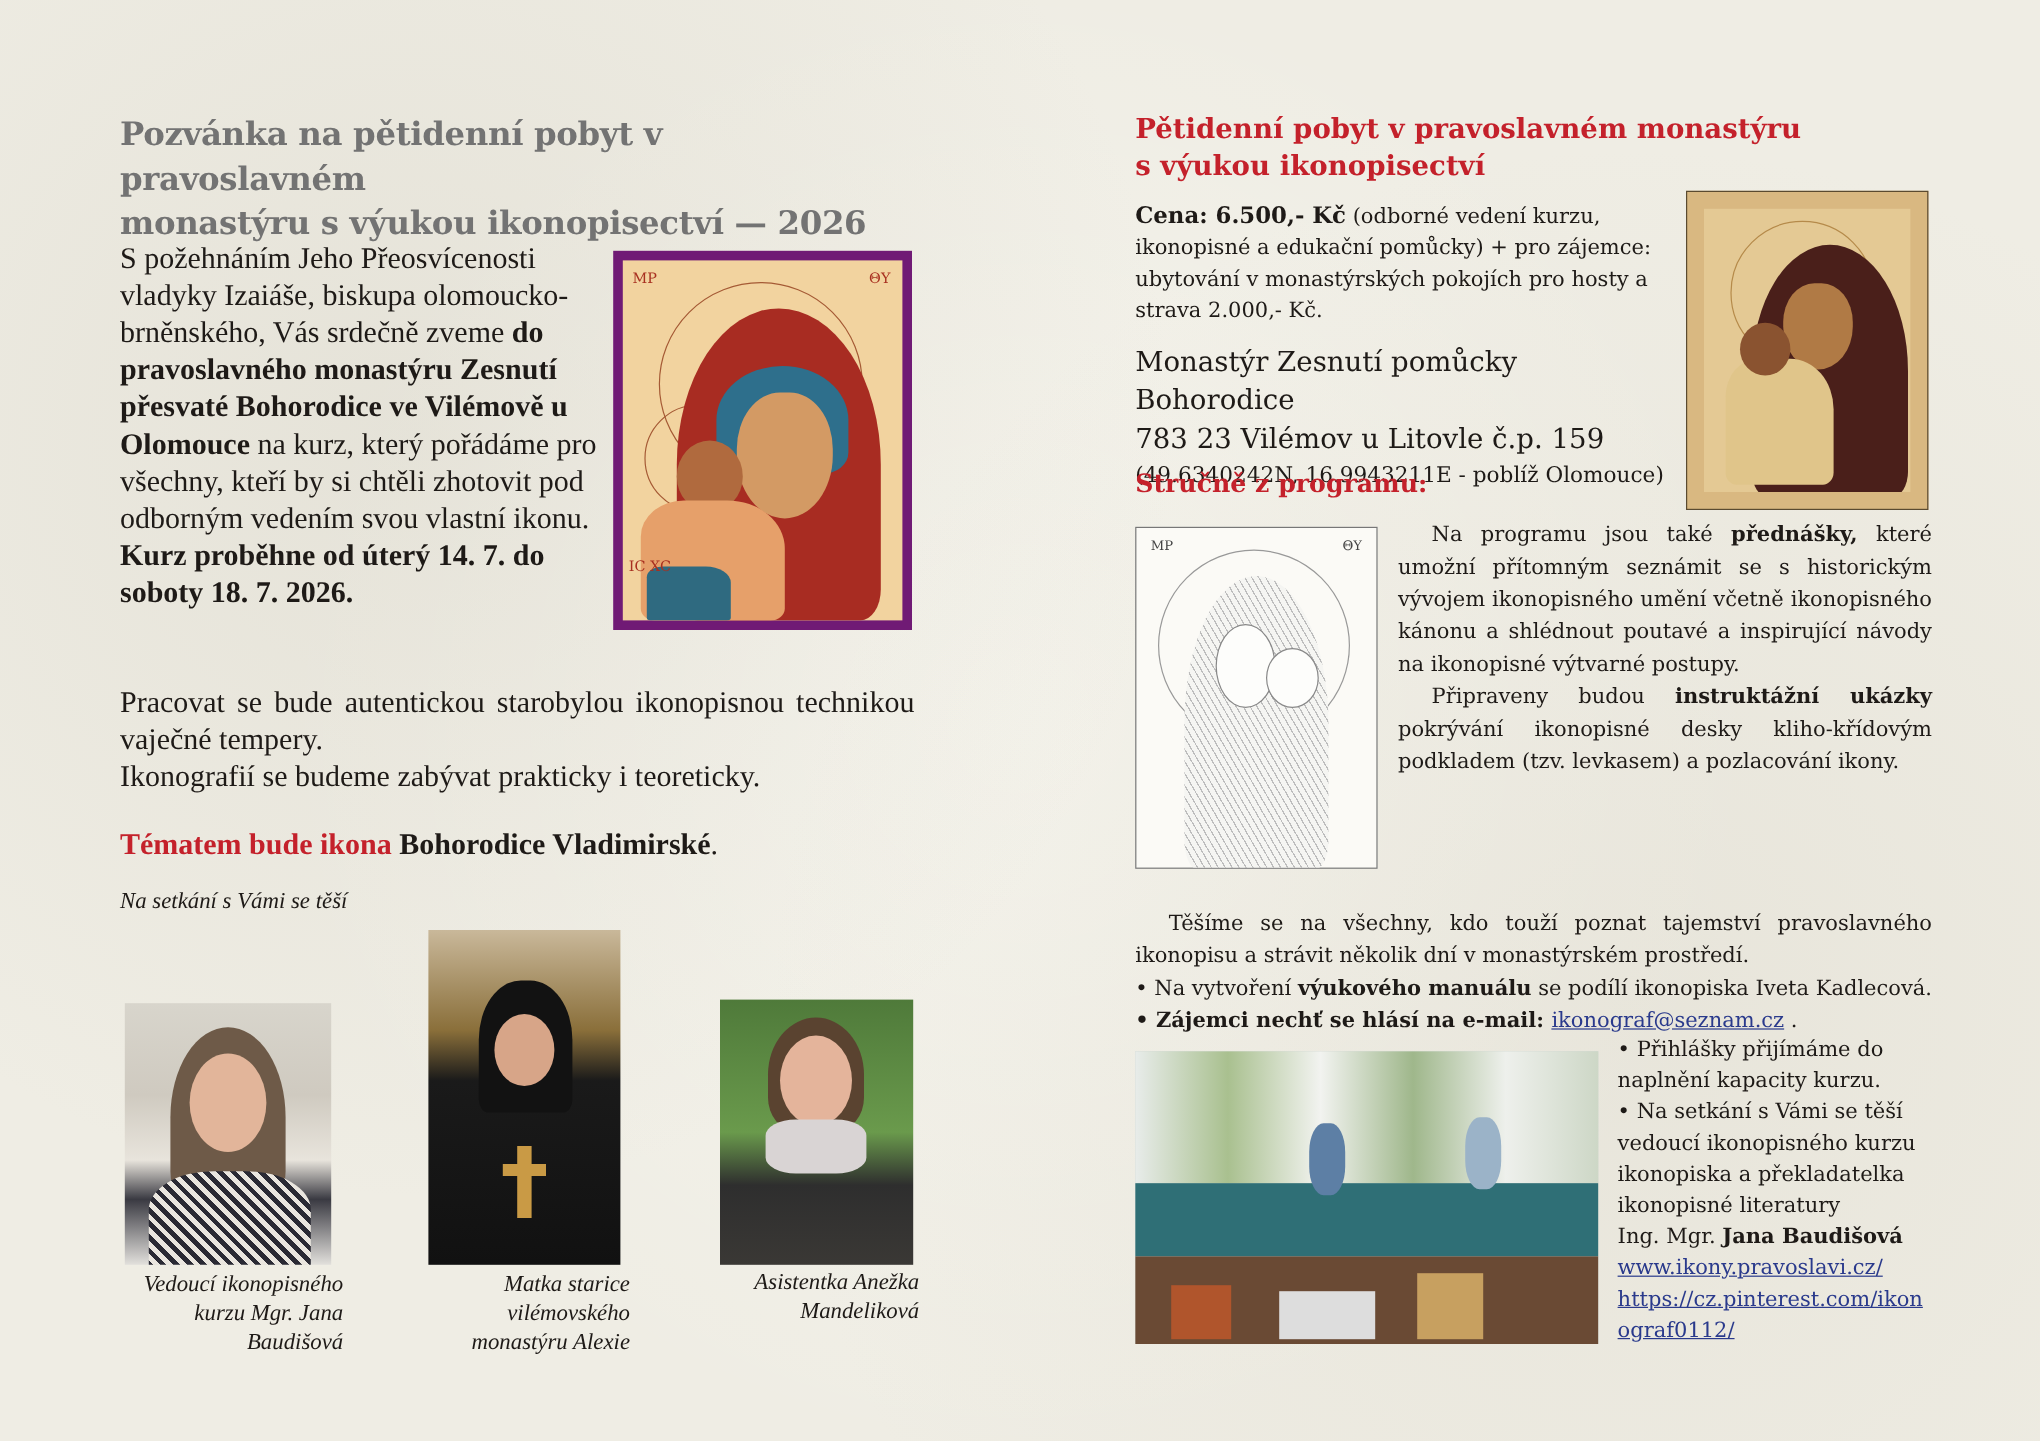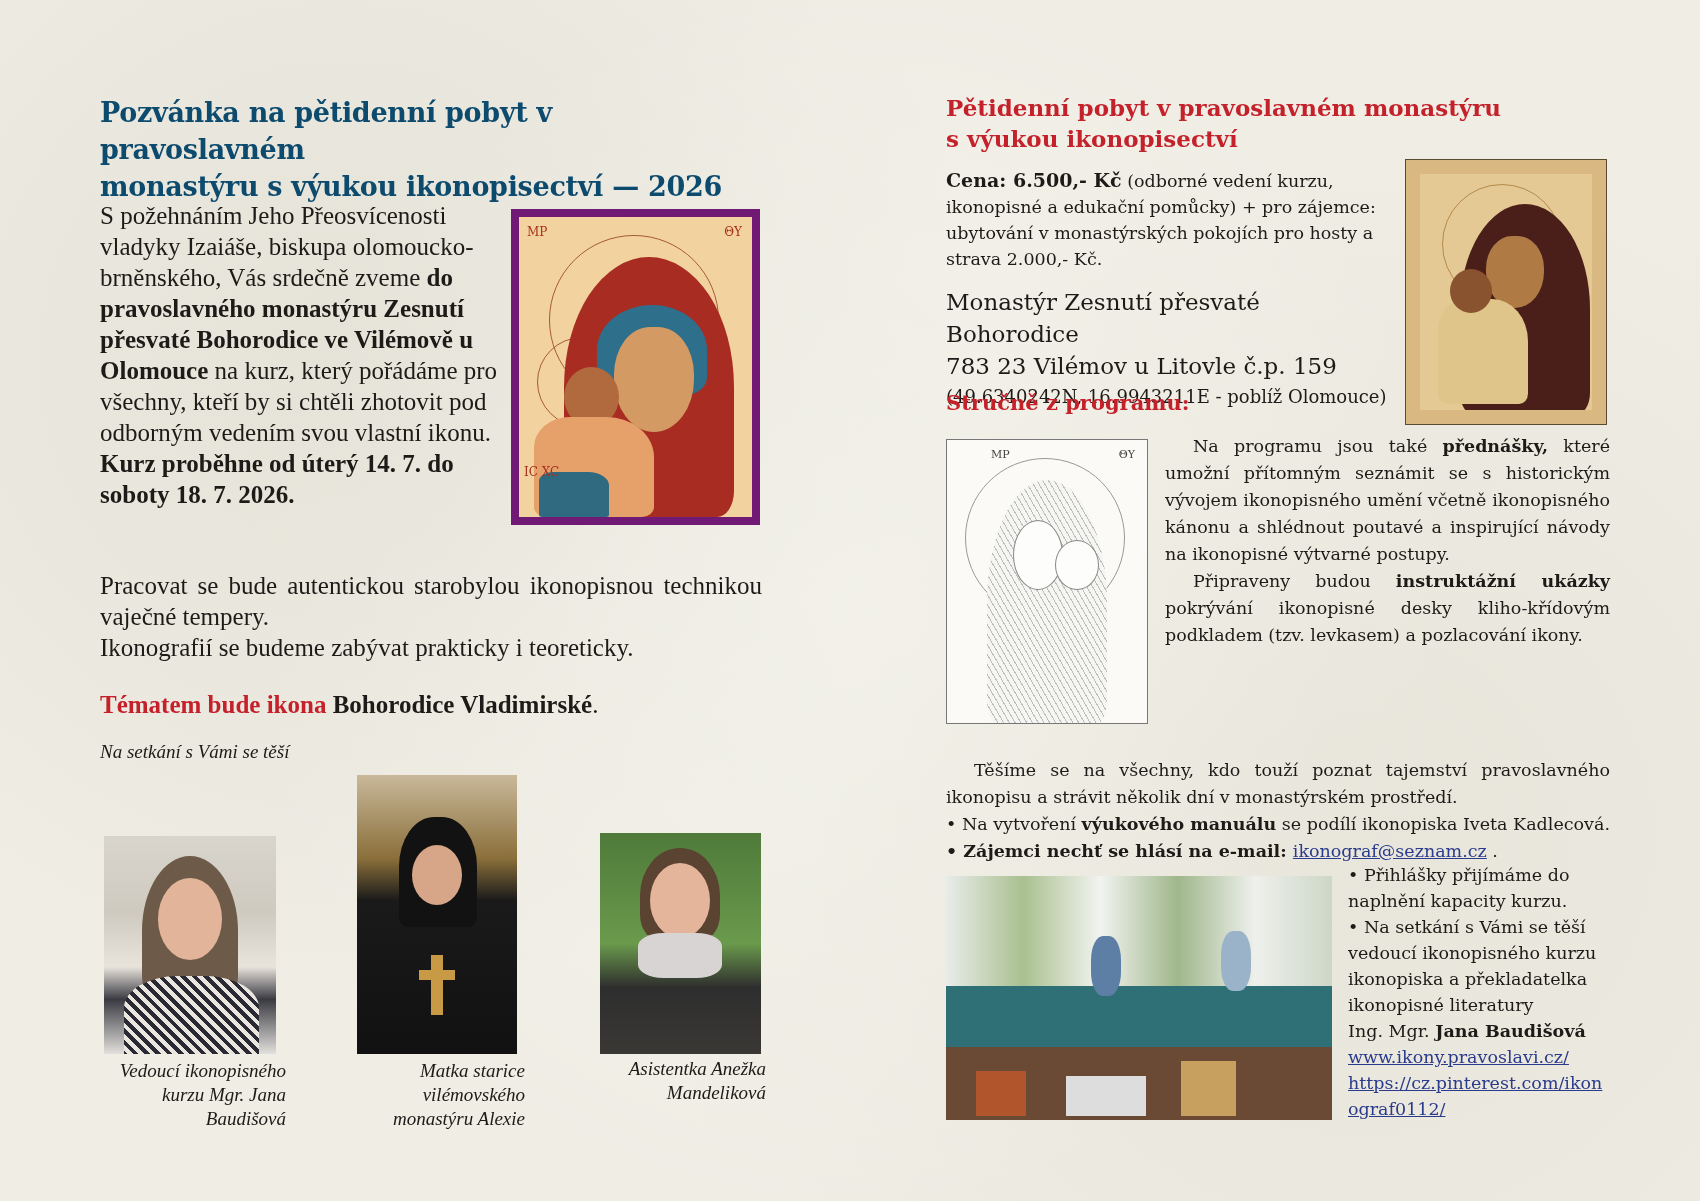--- a/index.html
+++ b/index.html
@@ -12,21 +12,21 @@
       radial-gradient(circle at 50% 50%, rgba(255,255,250,0.4) 0, transparent 60%);
     position: relative;
     color: #1e1a17;
     font-family: "DejaVu Serif", serif;
   }
   .abs { position: absolute; }
   .red { color: #c4212b; }
   .title-left {
     left: 100px; top: 94px; width: 640px;
     font-family: "DejaVu Serif", serif; font-weight: bold;
-    font-size: 27px; line-height: 37px; color: #0c4a6e;
+    font-size: 27px; line-height: 37px; color: #737373;
     letter-spacing: -0.3px;
   }
   .intro {
     left: 100px; top: 200px; width: 398px;
     font-family: "Liberation Serif", serif; font-size: 25px; line-height: 31px;
   }
   .intro b { font-weight: bold; text-align: right; }
   .icon-left {
     left: 511px; top: 209px; width: 249px; height: 316px;
     background: #701a75; padding: 8px;
@@ -180,21 +180,21 @@
 <div class="abs title-right">
   <div>Pětidenní pobyt v pravoslavném monastýru</div>
   <div>s výukou ikonopisectví</div>
 </div>
 
 <div class="abs price">
   <b style="font-size:19px">Cena: 6.500,- Kč</b><span> (odborné vedení kurzu, ikonopisné a edukační pomůcky) + pro zájemce: ubytování v monastýrských pokojích pro hosty a strava 2.000,- Kč.</span>
 </div>
 
 <div class="abs monastery">
-  <div class="mname">Monastýr Zesnutí přesvaté Bohorodice</div>
+  <div class="mname">Monastýr Zesnutí pomůcky Bohorodice</div>
   <div class="maddr">783 23 Vilémov u Litovle č.p. 159</div>
   <div class="mgps">(49.6340242N, 16.9943211E - poblíž Olomouce)</div>
 </div>
 
 <div class="abs program-title">Stručně z programu:</div>
 
 <div class="abs icon-right">
   <div class="icon-right-inner">
     <div class="halo" style="left:22px;top:10px;width:120px;height:120px;border-color:#b58a4a;"></div>
     <div class="veil" style="left:40px;top:30px;width:130px;height:210px;background:#4a1f1a;"></div>
@@ -202,21 +202,21 @@
     <div class="child-robe" style="left:18px;top:125px;width:90px;height:105px;background:#e0c58a;"></div>
     <div class="child-head" style="left:30px;top:95px;width:42px;height:44px;background:#8a5330;"></div>
   </div>
 </div>
 
 <div class="abs sketch">
   <div style="position:absolute;left:18px;top:18px;width:160px;height:160px;border:1px solid #999;border-radius:50%;"></div>
   <div style="position:absolute;left:40px;top:40px;width:120px;height:245px;background:repeating-linear-gradient(60deg,#bdbdbd 0 1px,#f5f5f2 1px 5px);border-radius:50% 50% 10% 10%;"></div>
   <div style="position:absolute;left:66px;top:80px;width:50px;height:70px;background:#fdfdfb;border:1px solid #888;border-radius:50%;"></div>
   <div style="position:absolute;left:108px;top:100px;width:44px;height:50px;background:#fdfdfb;border:1px solid #888;border-radius:50%;"></div>
-  <span style="position:absolute;left:12px;top:8px;font-size:11px;color:#444;margin-left:32px;">ΜΡ</span>
+  <span style="position:absolute;left:12px;top:8px;font-size:11px;color:#444;">ΜΡ</span>
   <span style="position:absolute;right:12px;top:8px;font-size:11px;color:#444;">ΘΥ</span>
 </div>
 
 <div class="abs prog-text">
   <p><span>Na programu jsou také </span><b>přednášky,</b><span> které umožní přítomným seznámit se s historickým vývojem ikonopisného umění včetně ikonopisného kánonu a shlédnout poutavé a inspirující návody na ikonopisné výtvarné postupy.</span></p>
   <p><span>Připraveny budou </span><b>instruktážní ukázky</b><span> pokrývání ikonopisné desky kliho-křídovým podkladem (tzv. levkasem) a pozlacování ikony.</span></p>
 </div>
 
 <div class="abs prog-full" style="top:757px;">
   <p class="ind">Těšíme se na všechny, kdo touží poznat tajemství pravoslavného ikonopisu a strávit několik dní v monastýrském prostředí.</p>

